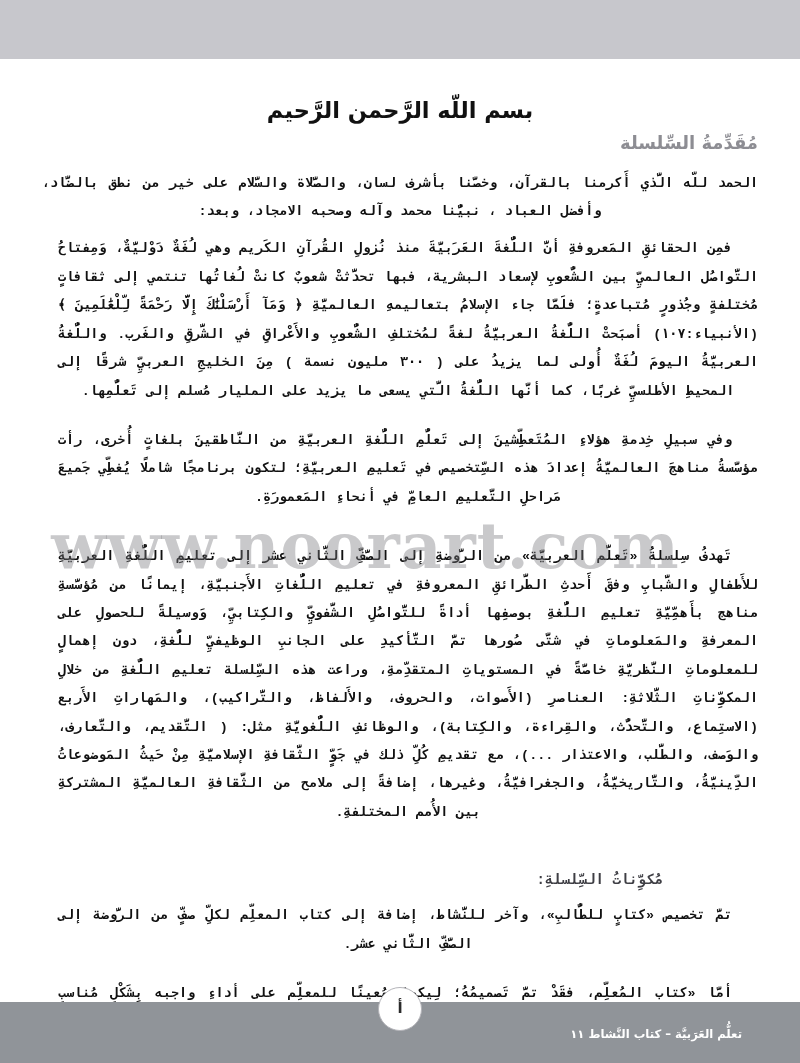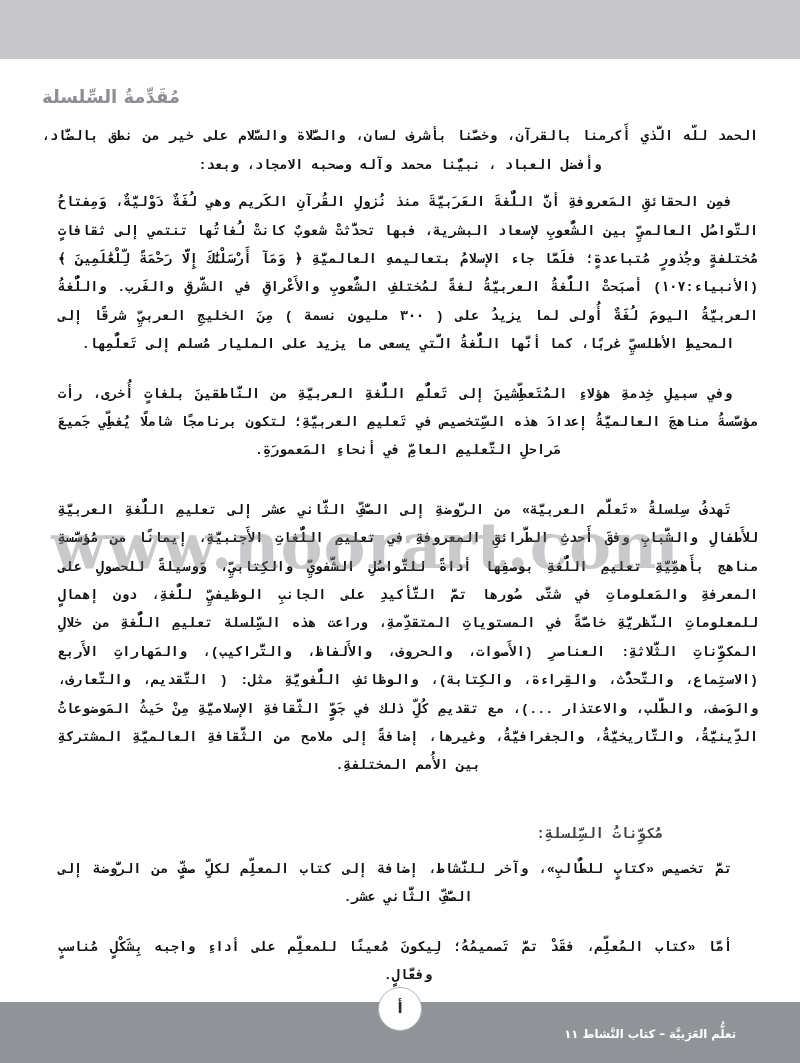--- a/index.html
+++ b/index.html
@@ -64,21 +64,21 @@
   .basmala {
     text-align: center;
     font-size: 22.5px;
     font-weight: bold;
     color: #111111;
     letter-spacing: 0px;
     margin: 10px 0 6px 0;
     line-height: 1.35;
   }
   .subtitle {
-    text-align: left;
+    text-align: right;
     font-size: 18px;
     font-weight: bold;
     color: #8d8d93;
     margin: 0 0 14px 0;
     line-height: 1.35;
     letter-spacing: 1px;
   }
 
   p.body {
     font-size: 13.4px;
@@ -118,21 +118,21 @@
     left: 0;
     bottom: 0;
     width: 800px;
     height: 61px;
     background: #909499;
     z-index: 3;
   }
   .footer-text {
     position: absolute;
     bottom: 22px;
-    right: 64px;
+    right: 58px;
     font-size: 11.6px;
     font-weight: bold;
     color: #ffffff;
     letter-spacing: 0px;
     z-index: 6;
     white-space: nowrap;
   }
   .page-circle {
     position: absolute;
     bottom: 32px;
@@ -162,20 +162,21 @@
 <div class="page">
 
   <div class="top-band"></div>
 
   <div class="watermark">
     <span>www.noorart.com</span>
   </div>
 
   <div class="content">
 
+    <div class="basmala">بسم اللّه الرَّحمن الرَّحيم</div>
     <div class="subtitle">مُقَدِّمةُ السِّلسلة</div>
 
     <p class="body">الحمد للّه الَّذي أَكرمنا بالقرآن، وخصَّنا بأشرف لسان، والصَّلاة والسَّلام على خير من نطق بالضَّاد، وأفضل العباد ، نبيُّنا محمد وآله وصحبه الامجاد، وبعد:</p>
 
     <p class="body indent">فمِن الحقائقِ المَعروفةِ أنَّ اللُّغةَ العَرَبيَّةَ منذ نُزولِ القُرآنِ الكَريم وهي لُغَةٌ دَوْليَّةٌ، وَمِفتاحُ التَّواصُل العالميِّ بين الشُّعوبِ لإسعاد البشرية، فبها تحدَّثتْ شعوبٌ كانتْ لُغاتُها تنتمي إلى ثقافاتٍ مُختلفةٍ وجُذورٍ مُتباعدةٍ؛ فلَمَّا جاء الإسلامُ بتعاليمهِ العالميَّةِ ﴿ وَمَآ أَرْسَلْنَٰكَ إِلَّا رَحْمَةً لِّلْعَٰلَمِينَ ﴾ (الأنبياء:١٠٧) أصبَحتْ اللُّغةُ العربيَّةُ لغةً لمُختلفِ الشُّعوبِ والأَعْراقِ في الشَّرقِ والغَرب. واللُّغةُ العربيَّةُ اليومَ لُغَةٌ أُولى لما يزيدُ على ( ٣٠٠ مليون نسمة ) مِنَ الخليجِ العربيِّ شرقًا إلى المحيطِ الأطلسيِّ غربًا، كما أنَّها اللُّغةُ الَّتي يسعى ما يزيد على المليار مُسلم إلى تَعلُّمِها.</p>
 
     <div class="spacer-sm"></div>
 
     <p class="body indent">وفي سبيلِ خِدمةِ هؤلاءِ المُتَعطِّشينَ إلى تَعلُّمِ اللُّغةِ العربيَّةِ من النَّاطقينَ بلغاتٍ أُخرى، رأت مؤسَّسةُ مناهجَ العالميَّةُ إعدادَ هذه السِّتخصيص في تَعليمِ العربيَّةِ؛ لتكون برنامجًا شاملًا يُغطِّي جَميعَ مَراحلِ التَّعليمِ العامِّ في أنحاءِ المَعمورَةِ.</p>
 

